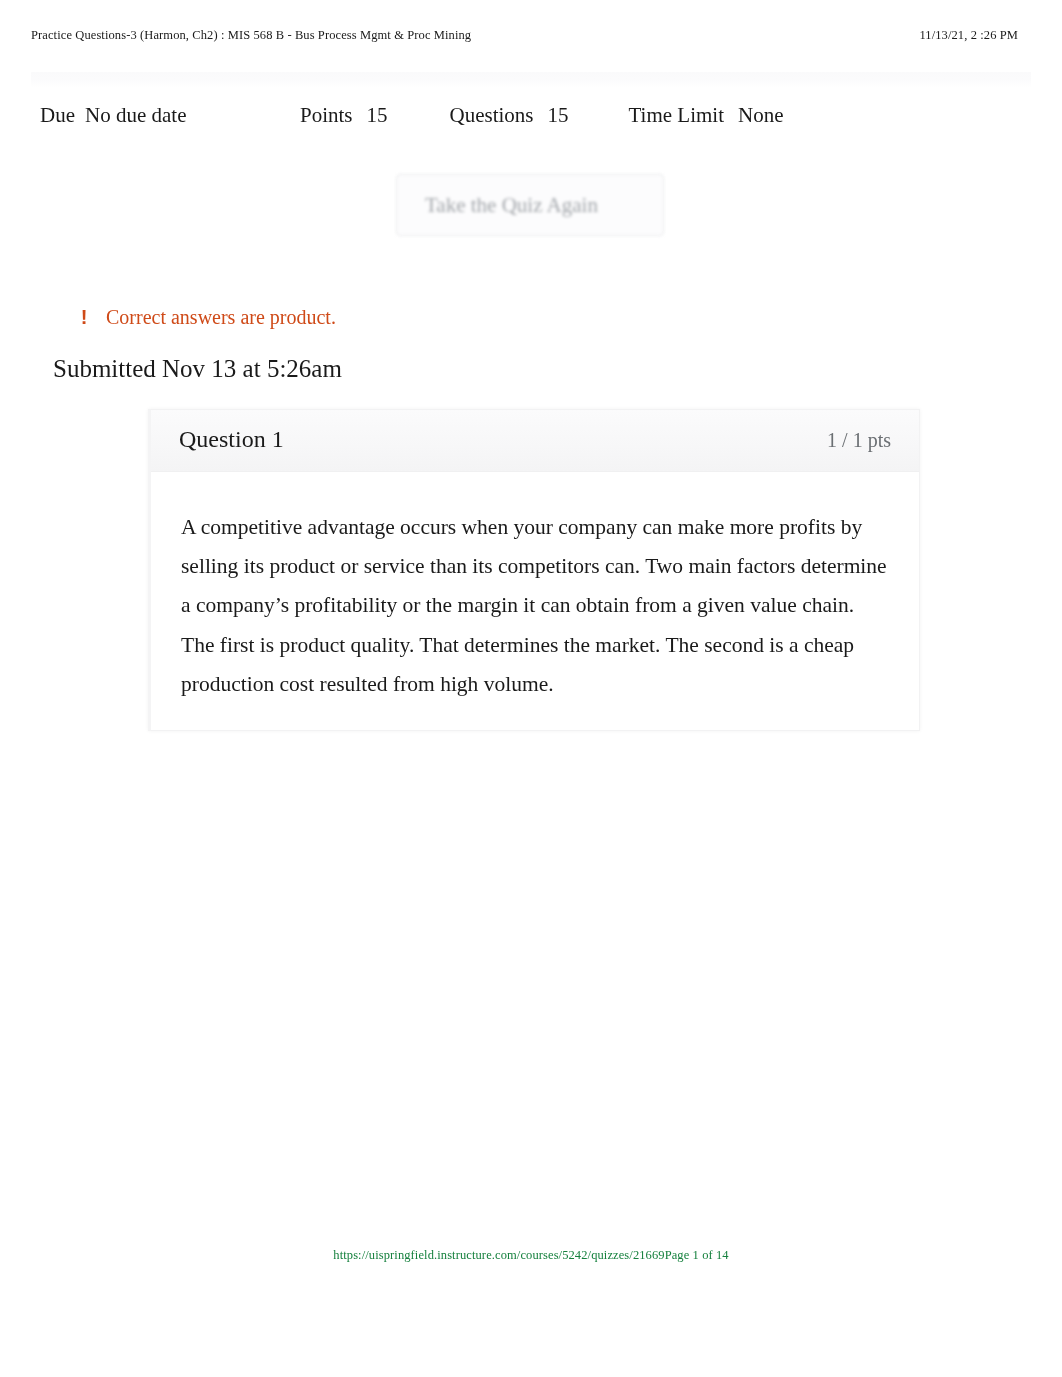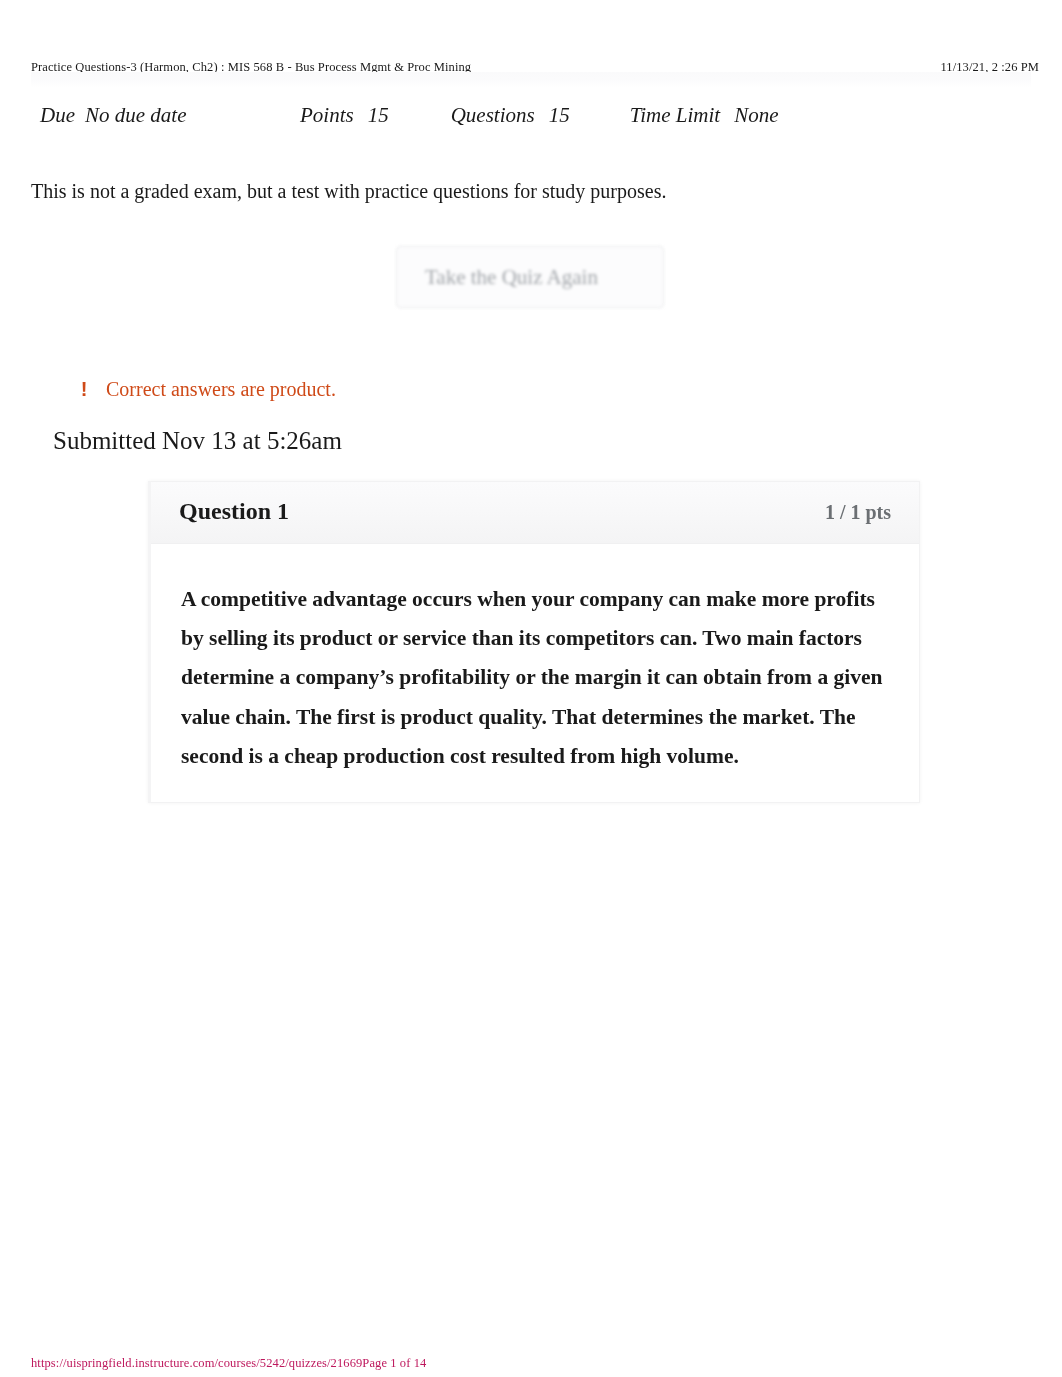--- a/index.html
+++ b/index.html
@@ -14,39 +14,38 @@
     font-family: "Liberation Serif", "DejaVu Serif", serif;
     color: #2d3b45;
     overflow: hidden;
   }
 
   
   .print-header {
     position: absolute;
     top: 28px;
     left: 31px;
-    right: 23px;
+    right: 44px;
     display: flex;
     justify-content: space-between;
     align-items: baseline;
     font-size: 12.5px;
     color: #1a1a1a;
     letter-spacing: 0.1px;
-    margin-top: 32px;
   }
   .print-footer {
     position: absolute;
-    top: 1356px;
+    top: 1248px;
     left: 31px;
     right: 31px;
     display: flex;
-    justify-content: flex-start;
+    justify-content: center;
     align-items: baseline;
     font-size: 12.5px;
-    color: #be185d;
+    color: #15803d;
     letter-spacing: 0.1px;
   }
 
   
   .page {
     position: absolute;
     top: 72px;
     left: 31px;
     width: 1000px;
   }
@@ -65,21 +64,20 @@
     background: linear-gradient(to bottom, #fafafb 0%, #fbfbfc 45%, #ffffff 100%);
     margin: 0 0 8px 0;
   }
 
   
   .quiz-meta {
     margin: 0 0 10px 9px;
     font-size: 21px;
     line-height: 1.82;
     color: #1a1a1a;
-    font-style: italic;
   }
   .meta-row { display: block; white-space: nowrap; }
   .meta-label { display: inline-block; }
   .meta-value { display: inline-block; }
 
   .m-due-label { }
   .m-due-value { margin-left: 10px; width: 215px; }
   .m-points-label { }
   .m-points-value { margin-left: 14px; width: 83px; }
   .m-questions-label { }
@@ -198,21 +196,20 @@
   
   .question-card {
     margin-top: 26px;
     margin-left: 117px;
     width: 772px;
     background: #ffffff;
     border: 1px solid #f2f2f3;
     border-left: 3px solid #f4f4f5;
     box-sizing: border-box;
     box-shadow: 0 0 4px rgba(0,0,0,0.05);
-    font-weight: bold;
   }
   .question-header {
     background: linear-gradient(to bottom, #fbfbfc 0%, #f7f7f8 60%, #f4f4f5 100%);
     border-bottom: 1px solid #f0f0f1;
     display: flex;
     justify-content: space-between;
     align-items: baseline;
     padding: 16px 28px 18px 28px;
   }
   .question-name {
@@ -242,21 +239,20 @@
 <div class="page">
 
   <div class="title-rule"></div>
 
   <div class="quiz-meta">
     <span class="meta-row">
       <span class="meta-label m-due-label">Due</span><span class="meta-value m-due-value">No due date</span><span class="meta-label m-points-label">Points</span><span class="meta-value m-points-value">15</span><span class="meta-label m-questions-label">Questions</span><span class="meta-value m-questions-value">15</span><span class="meta-label m-timelimit-label">Time Limit</span><span class="meta-value m-timelimit-value">None</span>
     </span>
   </div>
 
-  <p class="instructions-text">This is not a graded exam, but a test with practice questions for study purposes.</p>
 
   <div class="retake-wrap">
     <div class="retake-button">Take the Quiz Again</div>
   </div>
 
 
 
   <div class="answers-hidden">
     <span class="warn-icon">!</span>
     <span class="warn-text">Correct answers are product.</span>

